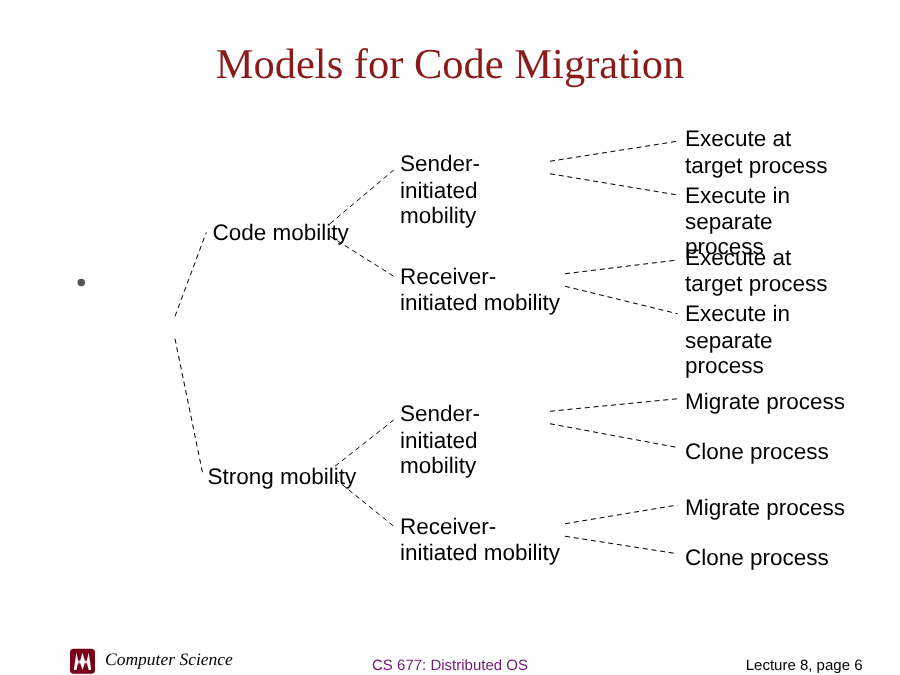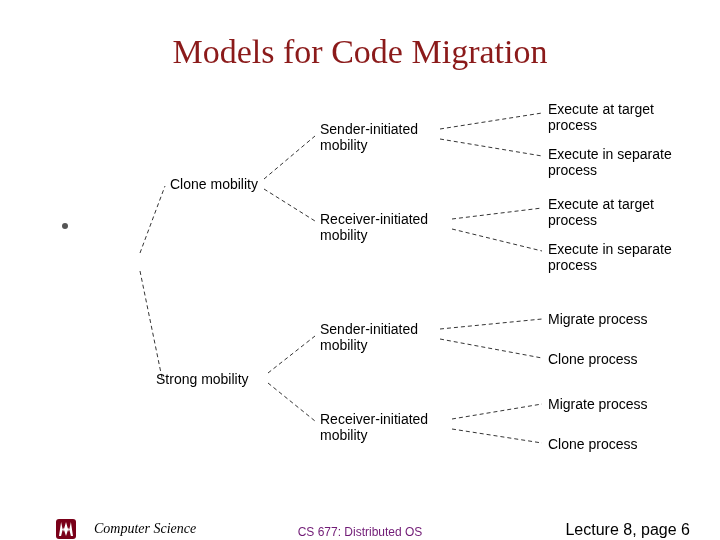--- a/index.html
+++ b/index.html
@@ -23,21 +23,21 @@
     top: 12px;
     left: 0;
     width: 100%;
     text-align: center;
     font-family: "Times New Roman", Times, serif;
     font-size: 34px;
     color: #8b1a1a;
   }
   .label {
     position: absolute;
-    font-size: 14px;
+    font-size: 18px;
     color: #000;
     line-height: 1.15;
   }
   .bullet {
     position: absolute;
     width: 6px;
     height: 6px;
     border-radius: 50%;
     background: #555;
   }
@@ -57,21 +57,21 @@
   .footer-left {
     position: absolute;
     left: 56px;
     bottom: 22px;
     font-family: Georgia, "Times New Roman", serif;
     font-size: 14px;
     font-style: italic;
     color: #000;
     display: flex;
     align-items: center;
-    gap: 18px;
+    gap: 8px;
   }
   .logo {
     width: 20px;
     height: 20px;
     background: #7a0019;
     border-radius: 3px;
     position: relative;
     display: inline-block;
   }
   .logo::after {
@@ -90,36 +90,36 @@
     width: 100%;
     bottom: 22px;
     text-align: center;
     font-size: 12px;
     color: #701a75;
   }
   .footer-right {
     position: absolute;
     right: 30px;
     bottom: 22px;
-    font-size: 16px;
+    font-size: 12px;
     color: #000;
   }
 </style>
 </head>
 <body>
 
 <div class="slide">
 
   <div class="title">Models for Code Migration</div>
 
   <div class="bullet" style="left:62px; top:202px;"></div>
 
 
-  <div class="label" style="left:170px; top:155px;">Clone mobility</div>
-  <div class="label" style="left:156px; top:350px;text-align:right;">Strong mobility</div>
+  <div class="label" style="left:170px; top:155px;">Code mobility</div>
+  <div class="label" style="left:166px; top:350px;text-align:right;">Strong mobility</div>
 
   <div class="label" style="left:320px; top:100px; width:120px;"><span>Sender-initiated mobility</span></div>
   <div class="label" style="left:320px; top:190px; width:130px;"><span>Receiver-initiated mobility</span></div>
 
   <div class="label" style="left:320px; top:300px; width:120px;"><span>Sender-initiated mobility</span></div>
   <div class="label" style="left:320px; top:390px; width:130px;"><span>Receiver-initiated mobility</span></div>
 
   <div class="label" style="left:548px; top:80px; width:120px;"><span>Execute at target process</span></div>
   <div class="label" style="left:548px; top:125px; width:130px;"><span>Execute in separate process</span></div>
   <div class="label" style="left:548px; top:175px; width:120px;"><span>Execute at target process</span></div>

